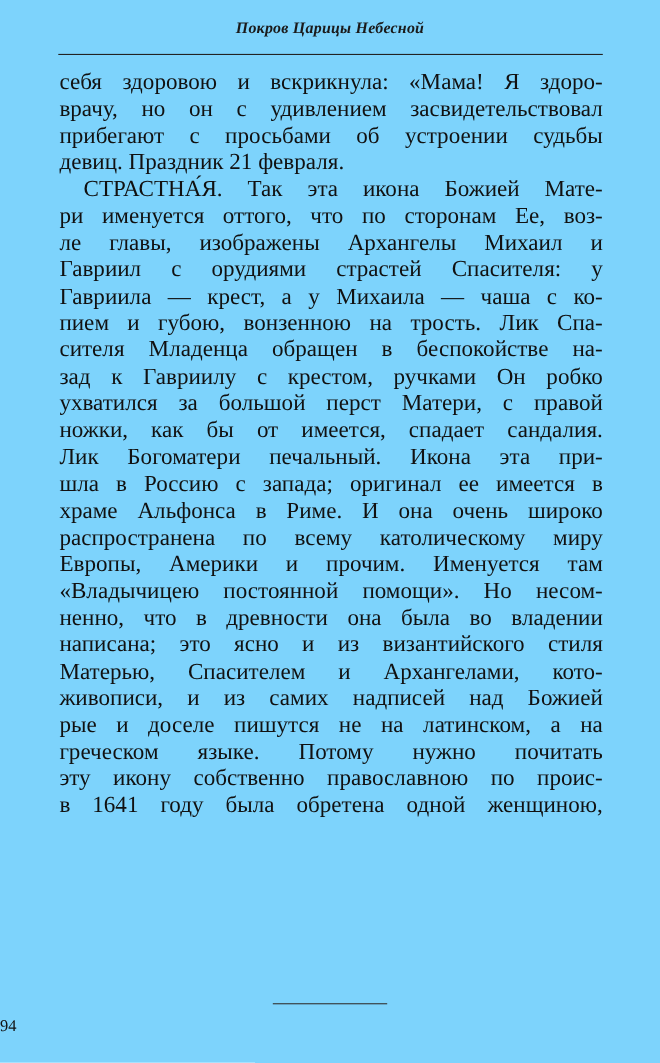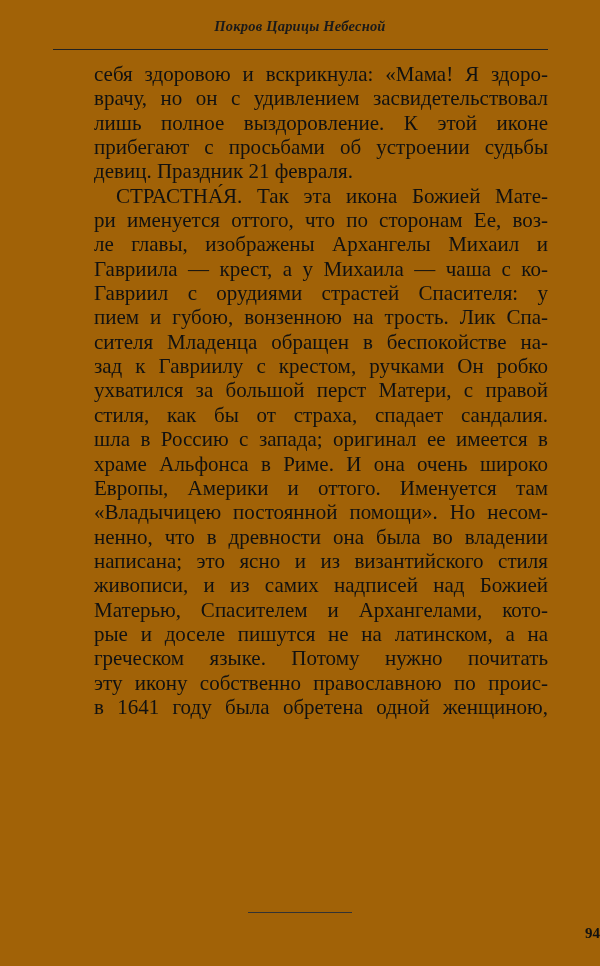--- a/index.html
+++ b/index.html
@@ -1,66 +1,67 @@
 <!DOCTYPE html>
 <html><head>
 <meta charset="utf-8">
 <style>
   html, body { margin: 0; padding: 0; background: #ffffff; }
   body { width: 600px; height: 966px; position: relative; overflow: hidden;
          font-family: "Liberation Serif", "DejaVu Serif", serif; color: #111; }
-  .page { position: absolute; left: 0; top: 0; width: 600px; height: 966px; background: #a16207; }
+  .page { position: absolute; left: 0; top: 0; width: 600px; height: 966px; background: #7dd3fc; }
   .running-head { position: absolute; left: 0; width: 600px; top: 18px; text-align: center;
                   font-style: italic; font-weight: bold; font-size: 14.5px; letter-spacing: 0.2px; color: #1a1a1a; }
   .head-rule { position: absolute; left: 53px; width: 495px; top: 49px; height: 0; border-top: 1.4px solid #222; }
   .body-text { position: absolute; left: 54px; width: 494px; top: 62px; }
   .line { display: block; height: 24.35px; line-height: 24.35px; font-size: 21px;
-          text-align: justify; text-align-last: justify; white-space: nowrap; overflow: visible; margin-left: 40px; }
+          text-align: justify; text-align-last: justify; white-space: nowrap; overflow: visible; }
   .line.last { text-align-last: left; }
   .line.indent { padding-left: 22px; }
   .foot-rule { position: absolute; left: 248px; width: 104px; top: 912px; height: 0; border-top: 1.3px solid #333; }
-  .page-number { position: absolute; left: 0; width: 600px; top: 925px; text-align: right;
-                 font-weight: bold; font-size: 15px; color: #111; }
+  .page-number { position: absolute; left: 0; width: 600px; top: 925px; text-align: left;
+                 font-weight: normal; font-size: 15px; color: #111; }
 </style>
 </head>
 <body>
 
 <div class="page">
   <div class="running-head">Покров Царицы Небесной</div>
   <div class="head-rule"></div>
 
   <div class="body-text">
 
     <div>
       <span class="line">себя здоровою и вскрикнула: «Мама! Я здоро-</span>
       <span class="line">врачу, но он с удивлением засвидетельствовал</span>
-      <span class="line">лишь полное выздоровление. К этой иконе</span>
       <span class="line">прибегают с просьбами об устроении судьбы</span>
       <span class="line last">девиц. Праздник 21 февраля.</span>
     </div>
 
     <div>
       <span class="line indent">СТРАСТНА́Я. Так эта икона Божией Мате-</span>
       <span class="line">ри именуется оттого, что по сторонам Ее, воз-</span>
       <span class="line">ле главы, изображены Архангелы Михаил и</span>
+      <span class="line">Гавриил с орудиями страстей Спасителя: у</span>
       <span class="line">Гавриила — крест, а у Михаила — чаша с ко-</span>
-      <span class="line">Гавриил с орудиями страстей Спасителя: у</span>
       <span class="line">пием и губою, вонзенною на трость. Лик Спа-</span>
       <span class="line">сителя Младенца обращен в беспокойстве на-</span>
       <span class="line">зад к Гавриилу с крестом, ручками Он робко</span>
       <span class="line">ухватился за большой перст Матери, с правой</span>
-      <span class="line">стиля, как бы от страха, спадает сандалия.</span>
+      <span class="line">ножки, как бы от имеется, спадает сандалия.</span>
+      <span class="line">Лик Богоматери печальный. Икона эта при-</span>
       <span class="line">шла в Россию с запада; оригинал ее имеется в</span>
       <span class="line">храме Альфонса в Риме. И она очень широко</span>
-      <span class="line">Европы, Америки и оттого. Именуется там</span>
+      <span class="line">распространена по всему католическому миру</span>
+      <span class="line">Европы, Америки и прочим. Именуется там</span>
       <span class="line">«Владычицею постоянной помощи». Но несом-</span>
       <span class="line">ненно, что в древности она была во владении</span>
       <span class="line">написана; это ясно и из византийского стиля</span>
+      <span class="line">Матерью, Спасителем и Архангелами, кото-</span>
       <span class="line">живописи, и из самих надписей над Божией</span>
-      <span class="line">Матерью, Спасителем и Архангелами, кото-</span>
       <span class="line">рые и доселе пишутся не на латинском, а на</span>
       <span class="line">греческом языке. Потому нужно почитать</span>
       <span class="line">эту икону собственно православною по проис-</span>
       <span class="line">в 1641 году была обретена одной женщиною,</span>
     </div>
   </div>
 
   <div class="foot-rule"></div>
   <div class="page-number">94</div>
 </div>

